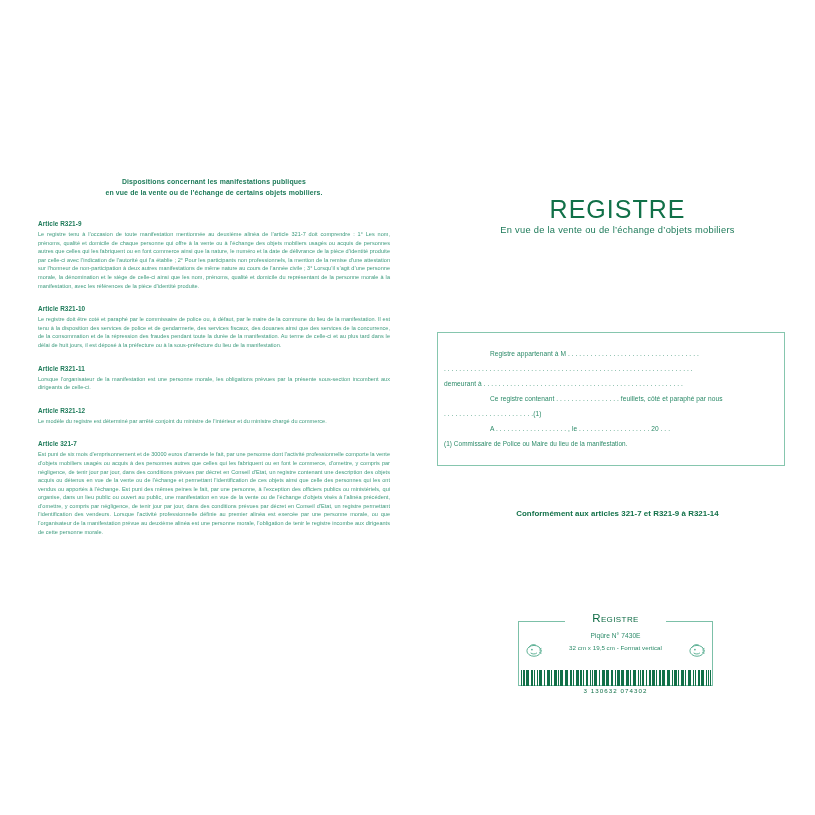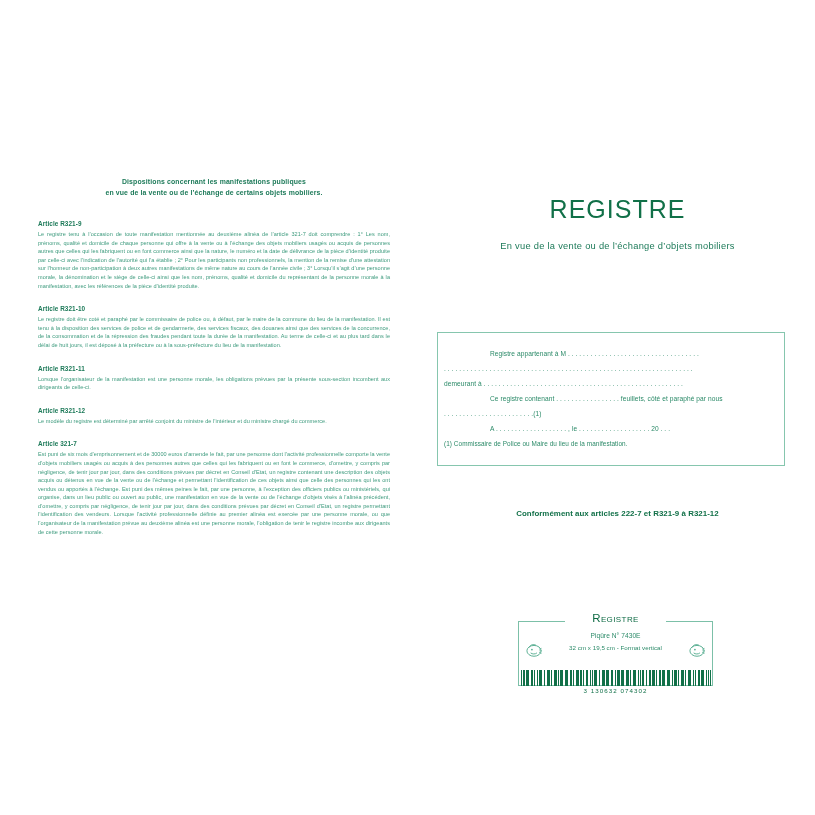--- a/index.html
+++ b/index.html
@@ -87,21 +87,20 @@
     font-weight: bold;
     letter-spacing: 0.01em;
     line-height: 24px;
   }
   .main-title .l3 {
     font-size: 9.3px;
     font-weight: normal;
     letter-spacing: 0.03em;
     line-height: 18px;
     color: #1d7a59;
-    margin-top: 16px;
   }
 
   
   .reg-box {
     position: absolute;
     left: 17px;
     top: 332px;
     width: 348px;
     height: 134px;
     border: 1.1px solid #86c6ae;
@@ -269,21 +268,21 @@
       <div class="reg-line rl1">Registre appartenant à M . . . . . . . . . . . . . . . . . . . . . . . . . . . . . . . . . . .</div>
       <div class="reg-line rl2">. . . . . . . . . . . . . . . . . . . . . . . . . . . . . . . . . . . . . . . . . . . . . . . . . . . . . . . . . . . . . . . . . .</div>
       <div class="reg-line rl3">demeurant à . . . . . . . . . . . . . . . . . . . . . . . . . . . . . . . . . . . . . . . . . . . . . . . . . . . . .</div>
       <div class="reg-line rl4">Ce registre contenant . . . . . . . . . . . . . . . . . feuillets, côté et paraphé par nous</div>
       <div class="reg-line rl5">. . . . . . . . . . . . . . . . . . . . . . . .(1)</div>
       <div class="reg-line rl6">A . . . . . . . . . . . . . . . . . . . , le . . . . . . . . . . . . . . . . . . . 20 . . .</div>
       <div class="reg-line rl7">(1) Commissaire de Police ou Maire du lieu de la manifestation.</div>
     </div>
 
     <div class="conform">
-      <div>Conformément aux articles 222-7 et R321-9 à R321-12</div>
+      <div>Conformément aux articles 321-7 et R321-9 à R321-14</div>
     </div>
 
     <div class="exa-wrap">
       <div class="exa-box"></div>
       <div class="exa-box-mask"></div>
       <div class="exa-name">Registre</div>
       <div class="exa-sub1">Piqûre N° 7430E</div>
       <div class="exa-sub2">32 cm x 19,5 cm - Format vertical</div>
 
       <div class="exa-logo left">

